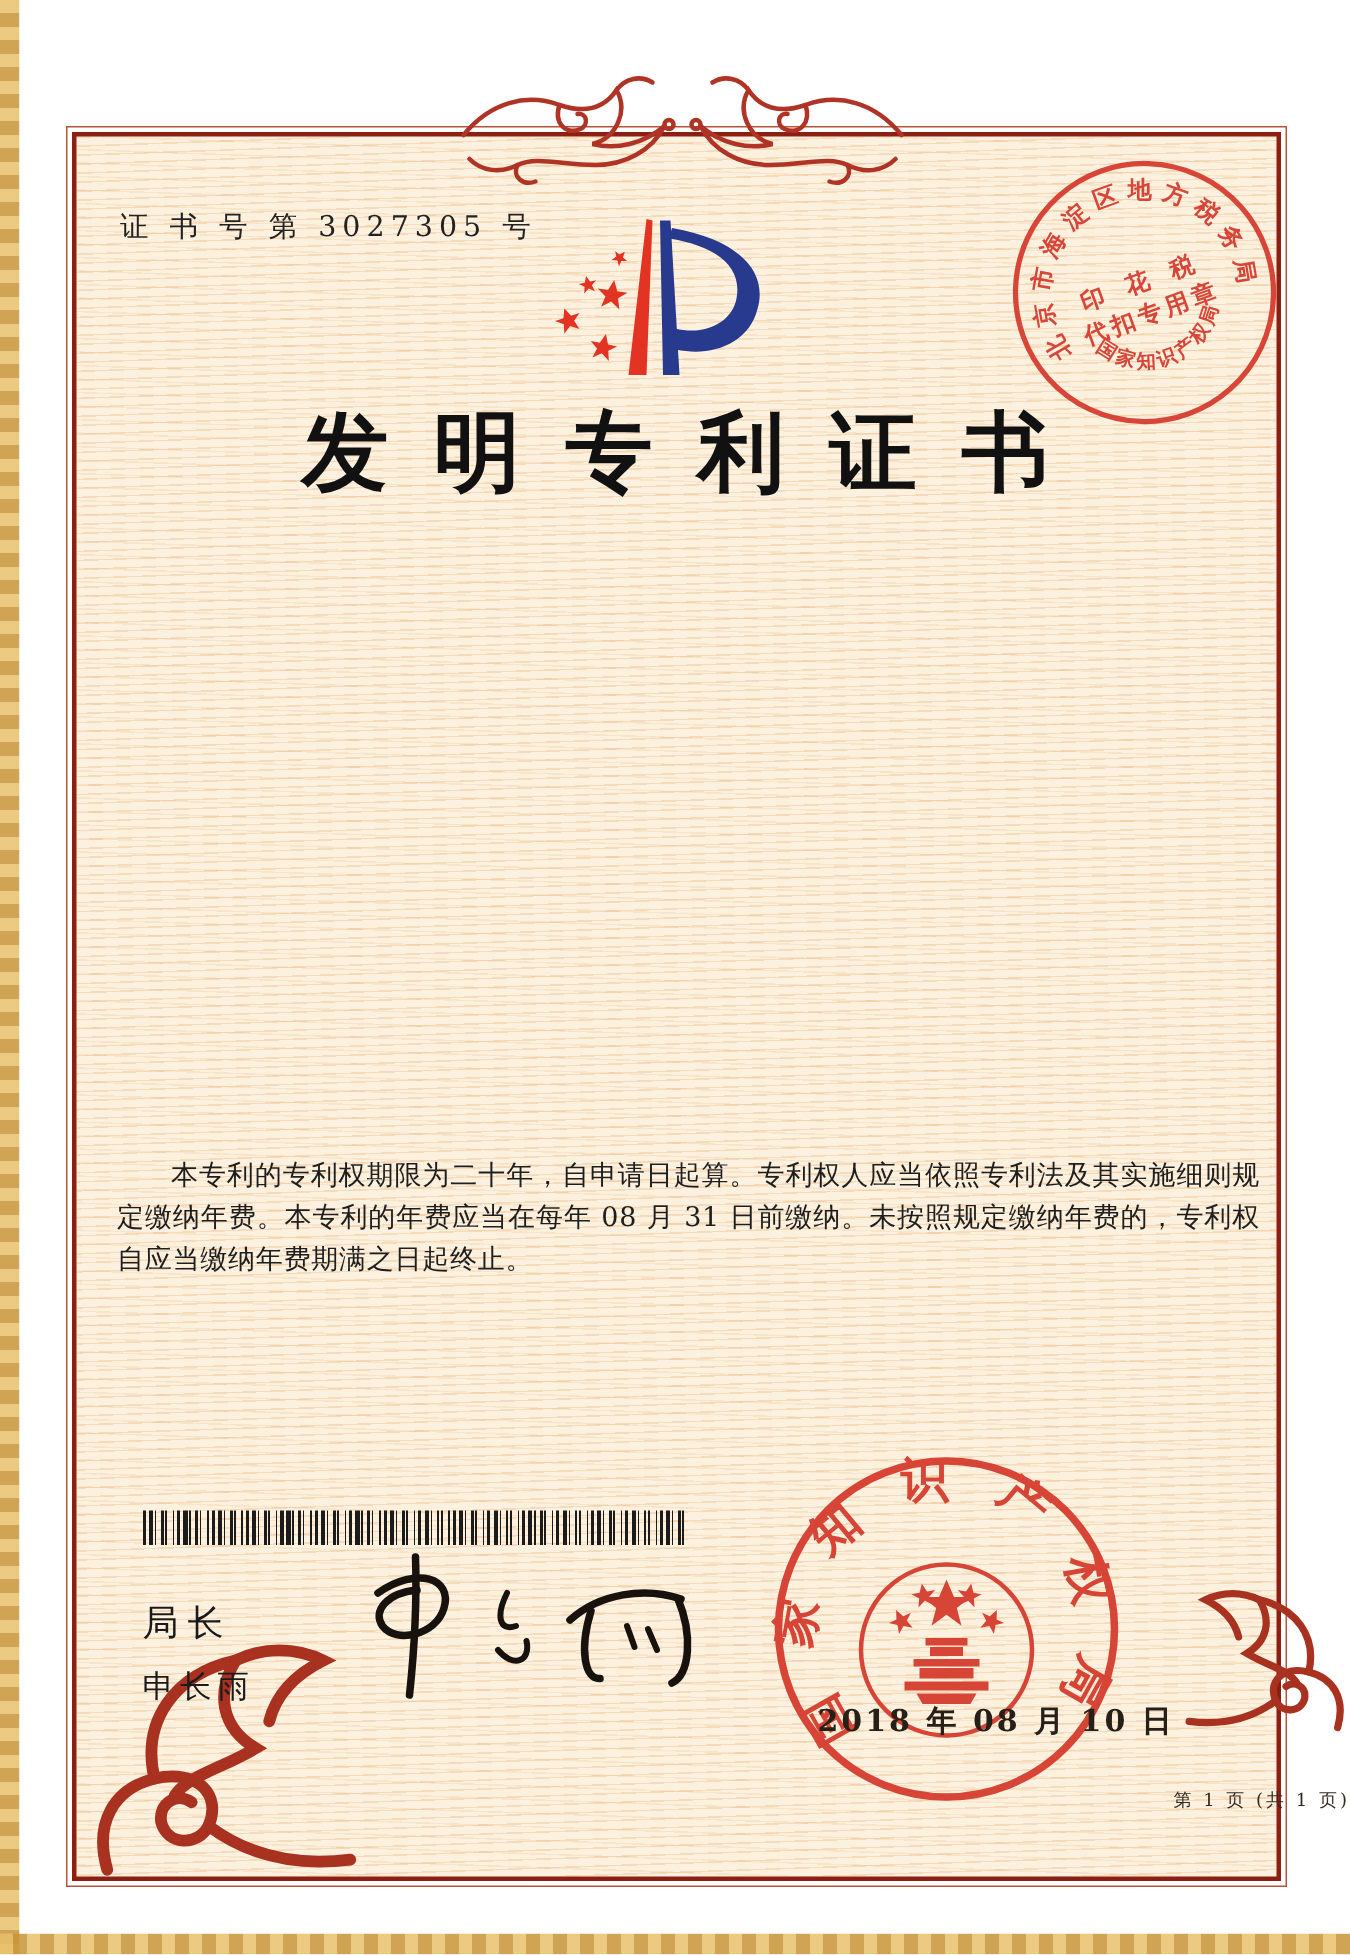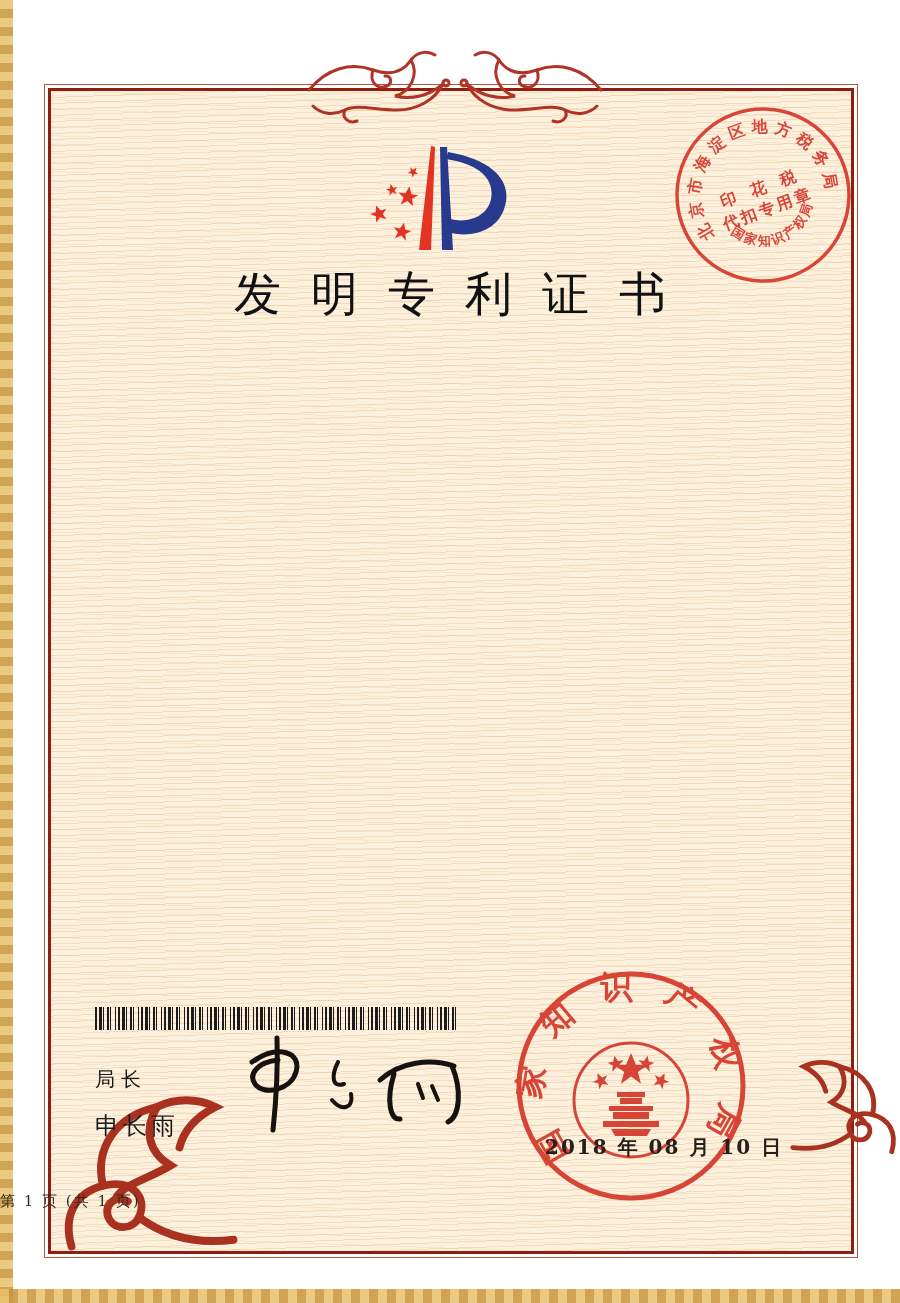--- a/index.html
+++ b/index.html
@@ -22,53 +22,53 @@
   .frame-inner{position:absolute;left:3px;top:3px;right:3px;bottom:3px;
     border:3px solid #8c1f12;
     background-color:#fcf1df;
     background-image:
       repeating-linear-gradient(178deg, rgba(231,166,104,0.30) 0 1px, transparent 1px 6px),
       repeating-linear-gradient(182deg, rgba(240,195,140,0.28) 0 1px, transparent 1px 9px);
   }
   .abs{position:absolute;z-index:3;}
 
   .cert-no{left:80px;top:138px;font-size:19px;letter-spacing:4px;color:#222;}
-  .title{left:0;top:263px;width:900px;text-align:center;font-size:47px;font-weight:400;
+  .title{left:0;top:263px;width:900px;text-align:center;font-size:58px;font-weight:700;
     letter-spacing:30px;text-indent:30px;color:#111;}
   .frow{position:absolute;left:95px;width:745px;font-size:20px;color:#222;white-space:nowrap;}
   .flabel{display:inline-block;width:150px;text-align:justify;text-align-last:justify;vertical-align:baseline;}
   .row-date .flabel{width:134px;}
   .row-addr .flabel{width:86px;}
   .fcolon{display:inline-block;margin-right:6px;}
   .fvalue{font-size:19px;letter-spacing:1px;}
   .grant2{position:absolute;left:268px;top:0;white-space:nowrap;}
   .g2label{letter-spacing:2px;}
 
   .paras{left:78px;top:770px;width:762px;font-size:18px;line-height:28px;
     text-align:justify;color:#1e1e1e;}
   .paras p{margin:0;text-indent:2em;letter-spacing:0.5px;}
 
   .barcode{left:95px;top:1007px;width:362px;height:23px;z-index:4;
     background:repeating-linear-gradient(90deg,
       #1b1b1b 0 2px, transparent 2px 4px, #1b1b1b 4px 7px, transparent 7px 8px,
       #1b1b1b 8px 9px, transparent 9px 12px, #1b1b1b 12px 14px, transparent 14px 15px,
       #1b1b1b 15px 16px, transparent 16px 20px, #1b1b1b 20px 21px, transparent 21px 23px);}
 
-  .director-title{left:95px;top:1066px;font-size:20px;letter-spacing:6px;
+  .director-title{left:95px;top:1066px;font-size:24px;letter-spacing:6px;
     font-family:"DejaVu Sans","Liberation Sans",sans-serif;color:#1a1a1a;text-align:right;}
-  .director-name{left:95px;top:1110px;font-size:24px;letter-spacing:4px;
+  .director-name{left:95px;top:1110px;font-size:21px;letter-spacing:4px;
     font-family:"DejaVu Sans","Liberation Sans",sans-serif;color:#1a1a1a;}
 
   .signature-svg{left:222px;top:1022px;z-index:5;}
   .logo-svg{left:330px;top:120px;z-index:3;}
   .tax-seal{left:660px;top:92px;z-index:5;transform:rotate(-20deg);opacity:.92;}
   .office-seal{left:505px;top:960px;z-index:5;opacity:.93;}
   .issue-date{left:545px;top:1134px;z-index:6;font-size:20px;font-weight:600;
     letter-spacing:2px;color:#262019;}
-  .footer{left:0;top:1192px;width:900px;text-align:left;font-size:15px;
+  .footer{left:0;top:1192px;width:900px;text-align:right;font-size:12px;
     letter-spacing:2px;color:#332b22;}
 
   .ornament{position:absolute;z-index:2;}
   text{font-family:"DejaVu Serif","Liberation Serif",serif;}
 </style>
 </head>
 <body>
 
 <div class="page">
 
@@ -108,20 +108,21 @@
     <use href="#dragon" transform="translate(150,0) scale(-1,1)"></use>
   </svg>
 
   <svg class="ornament" style="left:58px;top:1080px" width="180" height="180" viewBox="0 0 80 80">
     <use href="#curl"></use>
   </svg>
   <svg class="ornament" style="left:790px;top:1030px" width="110" height="150" viewBox="0 0 80 80">
     <use href="#curl" transform="translate(80,0) scale(-1,1)"></use>
   </svg>
 
+  <div class="abs cert-no">证 书 号 第 3027305 号</div>
 
   <svg class="abs logo-svg" width="240" height="140" viewBox="0 0 240 140">
     <g fill="#e23323">
       <use href="#star5" transform="translate(83,52) scale(0.55) rotate(40)"></use>
       <use href="#star5" transform="translate(62,70) scale(0.62) rotate(-12)"></use>
       <use href="#star5" transform="translate(78,77) scale(1.05) rotate(8)"></use>
       <use href="#star5" transform="translate(49,94) scale(0.9) rotate(-18)"></use>
       <use href="#star5" transform="translate(72,112) scale(0.95) rotate(12)"></use>
       <path d="M101 26 L105 27 L101 130 L89 130 Z"></path>
     </g>
@@ -168,20 +169,21 @@
     <span class="flabel">地址</span><span class="fcolon">：</span><span class="fvalue">353200  福建省南平市顺昌县城东路 45 号</span>
   </div>
   <div class="frow row-date" style="top:726px">
     <span class="flabel">授权公告日</span><span class="fcolon">：</span><span class="fvalue">2018 年 08 月 10 日</span>
     <span class="grant2">
       <span class="g2label">授权公告号</span><span class="fcolon">：</span><span class="fvalue">CN 106227072 B</span>
     </span>
   </div>
 
   <div class="abs paras">
+    <p>本专利的专利权期限为二十年，自申请日起算。专利权人应当依照专利法及其实施细则规定缴纳年费。本专利的年费应当在每年 08 月 31 日前缴纳。未按照规定缴纳年费的，专利权自应当缴纳年费期满之日起终止。</p>
   </div>
 
   <div class="abs barcode"></div>
 
   <div class="abs director-title">局长</div>
   <div class="abs director-name">申长雨</div>
 
   <svg class="abs signature-svg" width="260" height="118" viewBox="0 0 260 118">
     <g fill="none" stroke="#17120e" stroke-linecap="round">
       <path stroke-width="5" d="M30 40 C56 22 80 30 74 50 C69 68 42 74 33 62 C26 52 36 40 56 38"></path>

